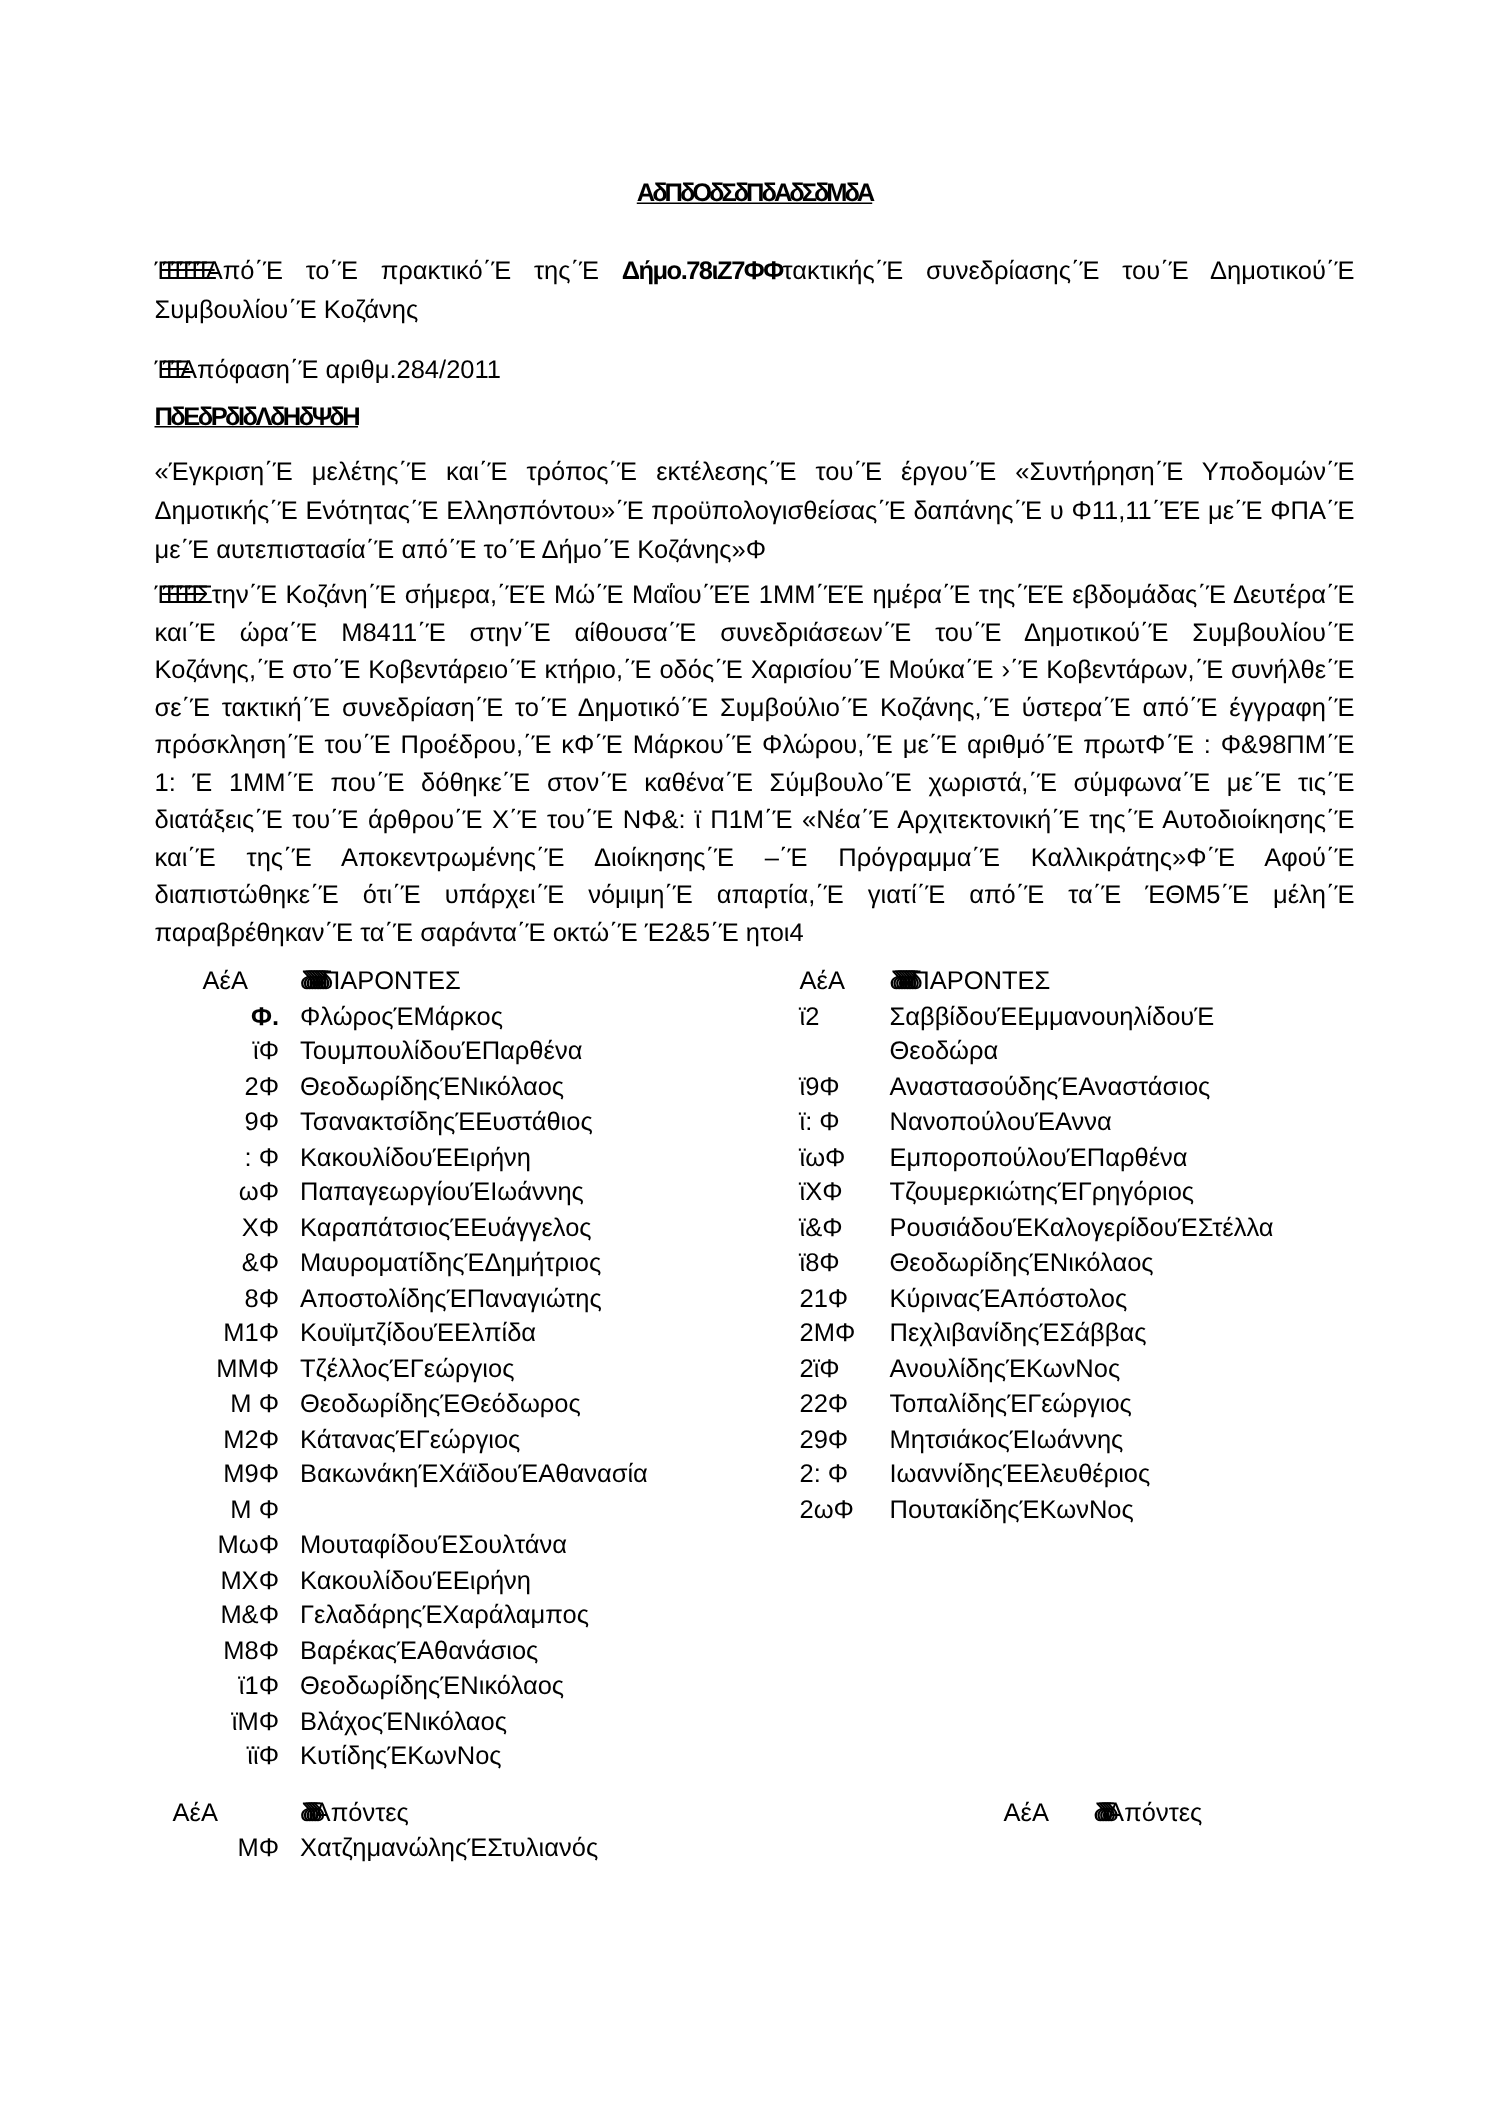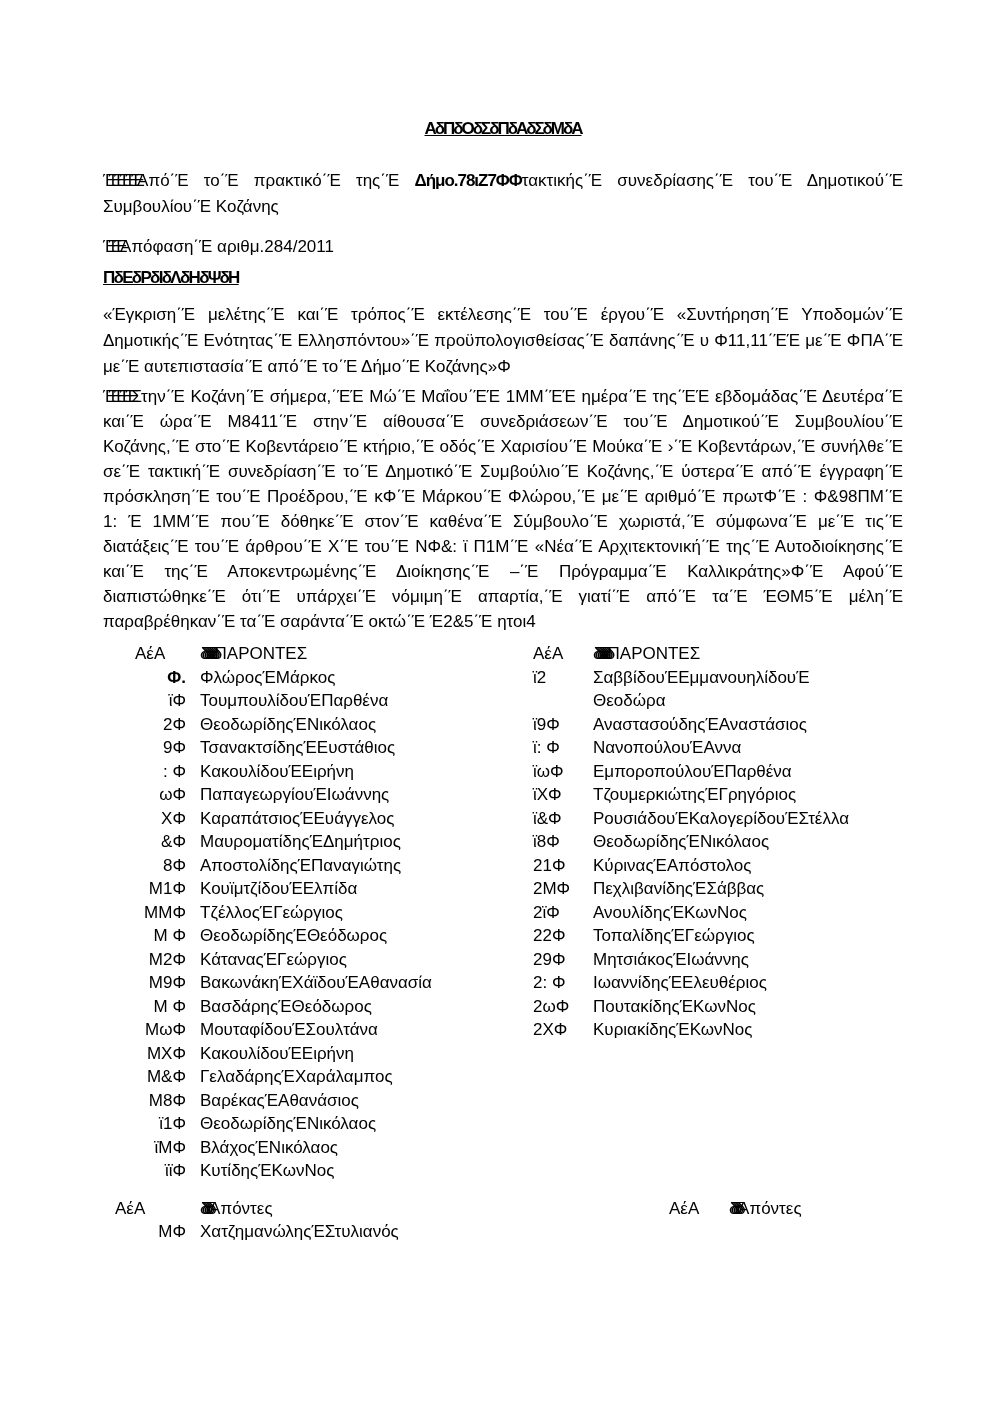--- a/index.html
+++ b/index.html
@@ -115,21 +115,20 @@
           <div class="trow">
             <div class="tnum">Μ2Φ</div>
             <div class="tname">ΚάταναςΈΓεώργιος</div>
           </div>
           <div class="trow">
             <div class="tnum">Μ9Φ</div>
             <div class="tname">ΒακωνάκηΈΧάϊδουΈΑθανασία</div>
           </div>
           <div class="trow">
             <div class="tnum">Μ Φ</div>
-            <div class="tname">ΒασδάρηςΈΘεόδωρος</div>
           </div>
           <div class="trow">
             <div class="tnum">ΜωΦ</div>
             <div class="tname">ΜουταφίδουΈΣουλτάνα</div>
           </div>
           <div class="trow">
             <div class="tnum">ΜΧΦ</div>
             <div class="tname">ΚακουλίδουΈΕιρήνη</div>
           </div>
           <div class="trow">
@@ -208,24 +207,20 @@
             <div class="tnum">29Φ</div>
             <div class="tname">ΜητσιάκοςΈΙωάννης</div>
           </div>
           <div class="trow">
             <div class="tnum">2: Φ</div>
             <div class="tname">ΙωαννίδηςΈΕλευθέριος</div>
           </div>
           <div class="trow">
             <div class="tnum">2ωΦ</div>
             <div class="tname">ΠουτακίδηςΈΚωνΝος</div>
-          </div>
-          <div class="trow">
-            <div class="tnum">2ΧΦ</div>
-            <div class="tname">ΚυριακίδηςΈΚωνΝος</div>
           </div>
         </div>
     </div>
   </div>
 
   <div class="cols absent-section">
     <div class="colL">
       <div class="thead absent">
         <div class="tnum">ΑέΑ</div>
         <div class="tname"><span class="blob">δδδδδ</span><span>Απόντες</span></div>

